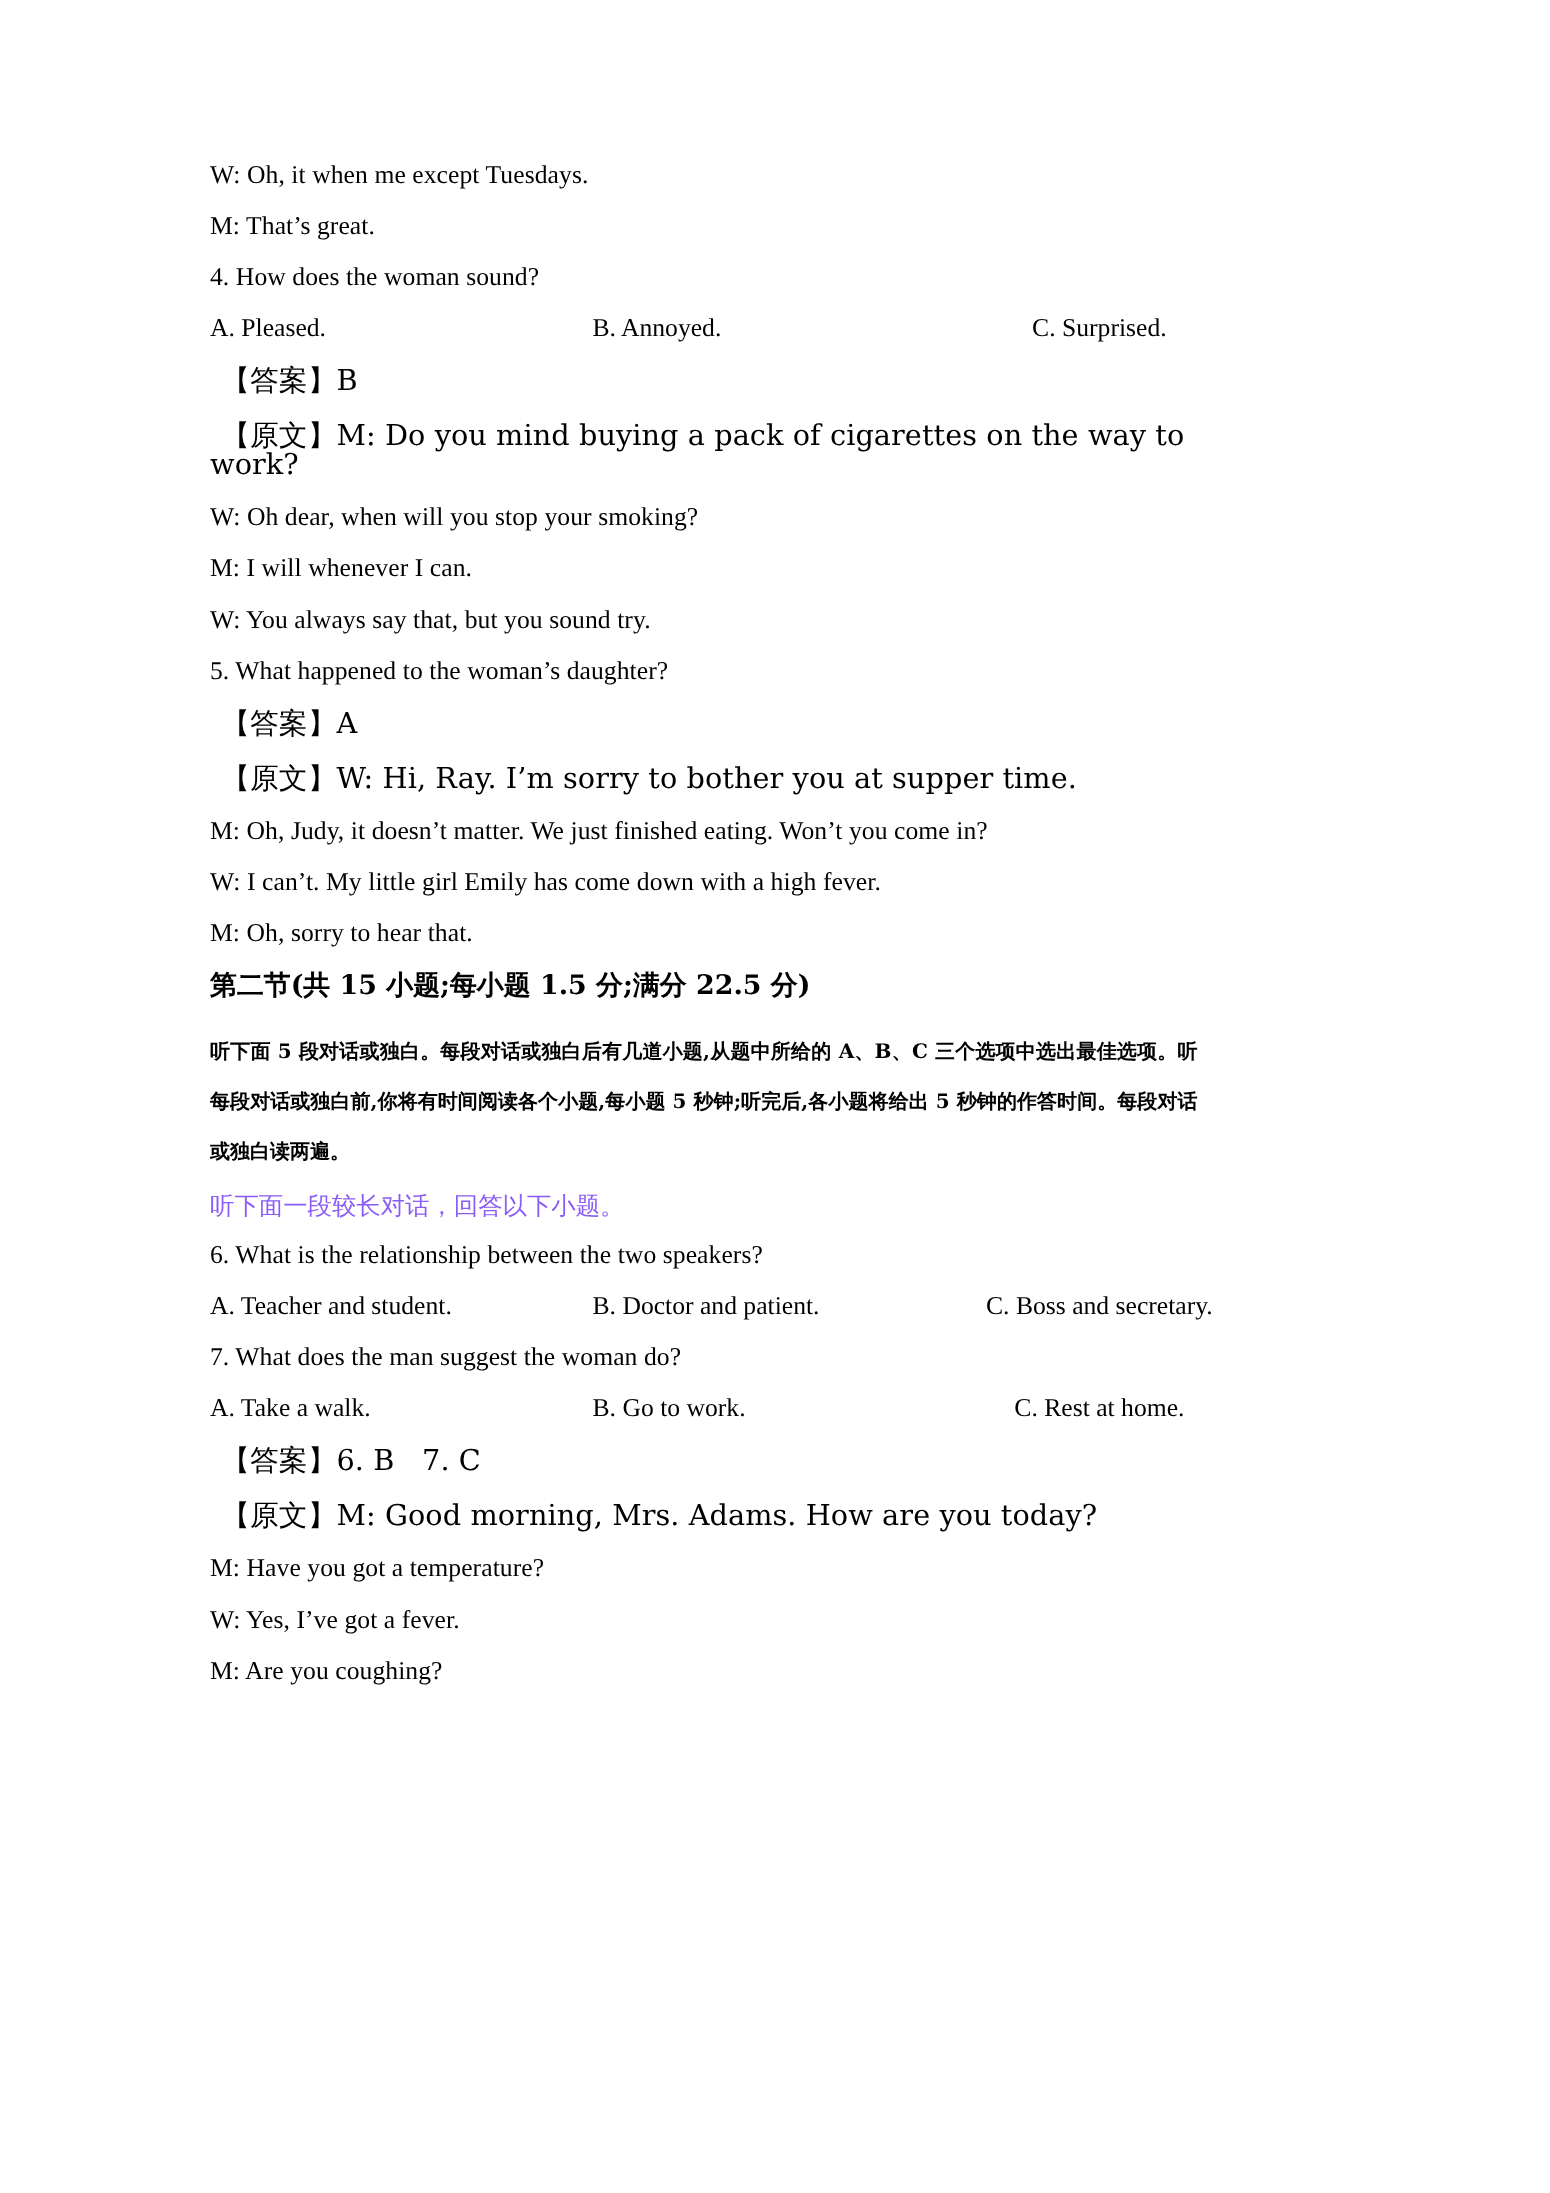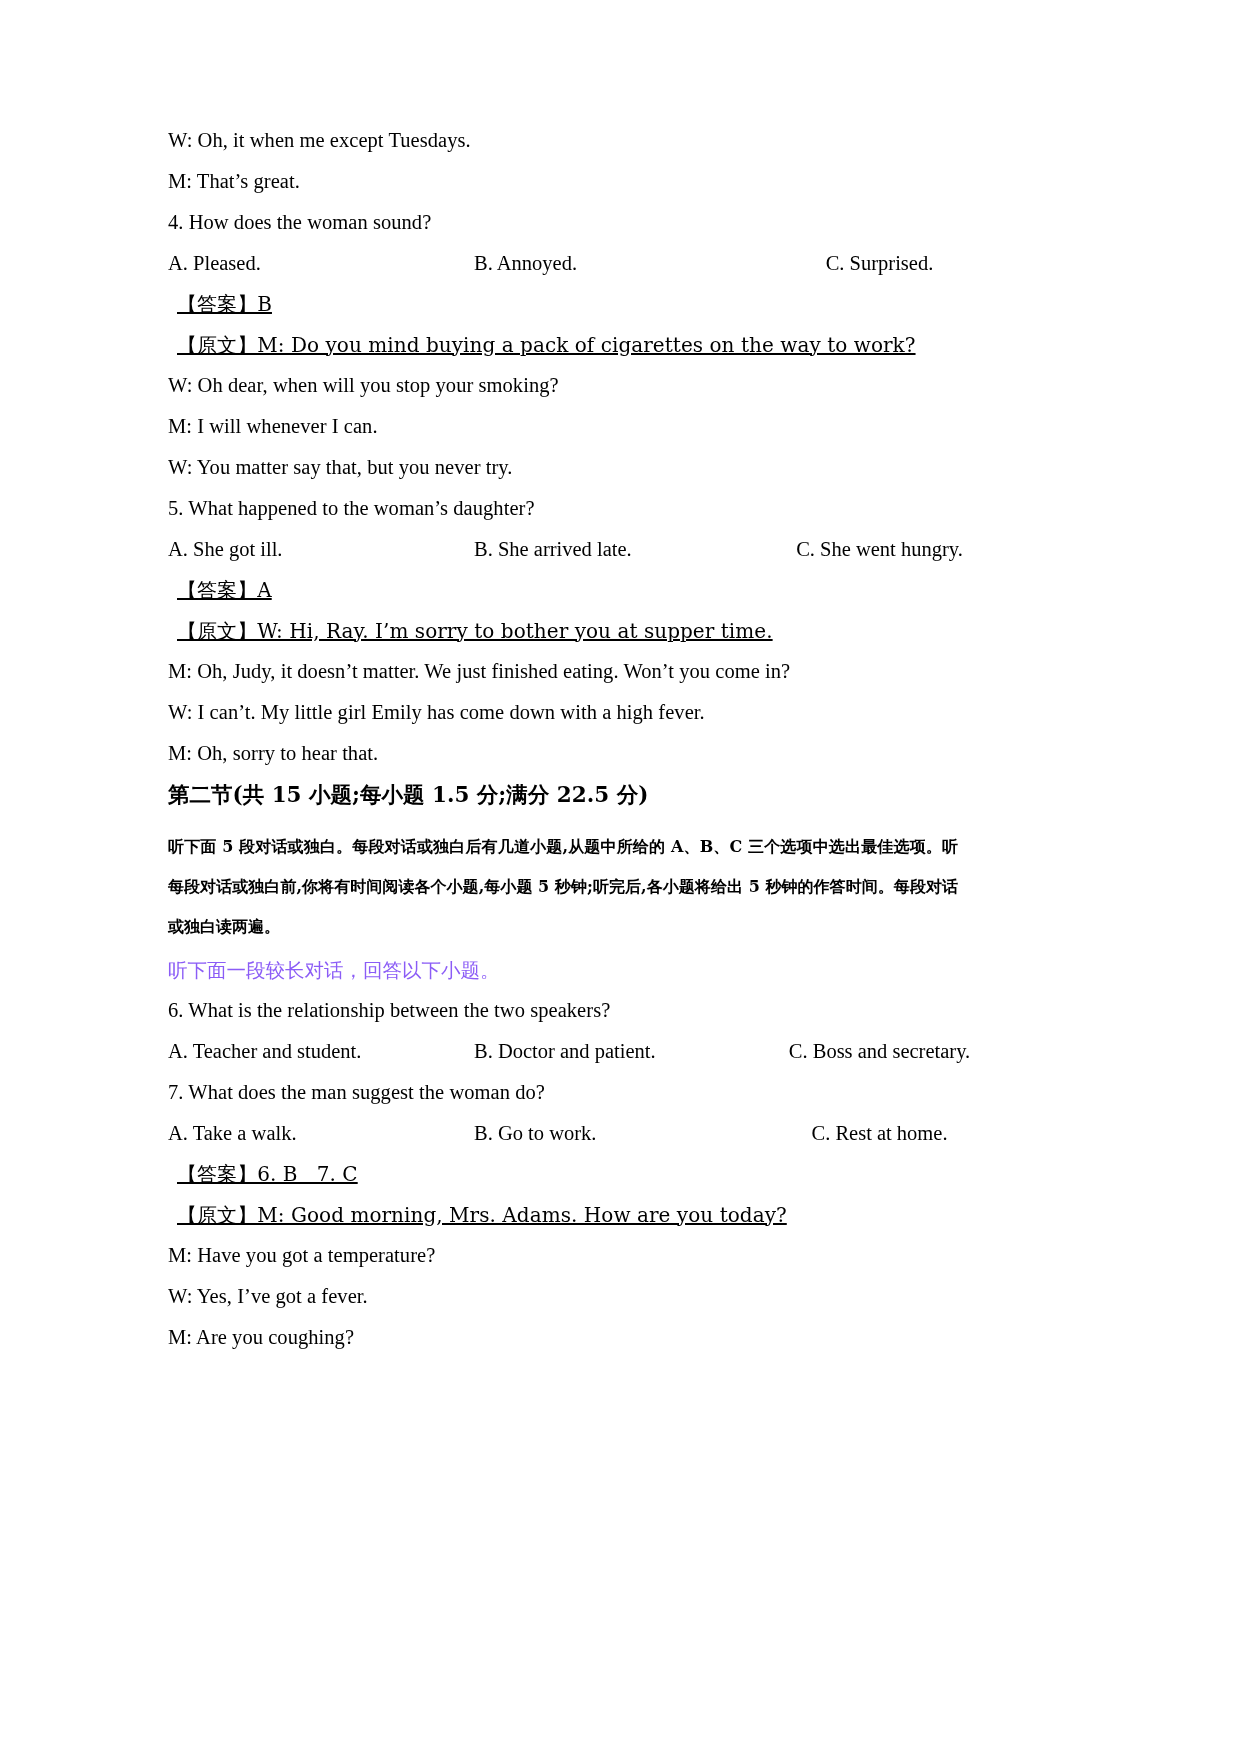--- a/index.html
+++ b/index.html
@@ -38,22 +38,21 @@
   }
   .line.question {
     text-indent: 0;
   }
   .line.marker {
     text-indent: 9px;
   }
   
   .cjk {
     font-family: "DejaVu Serif", "Liberation Serif", serif;
-    font-size: 20px;
-    text-decoration: underline;
+    font-size: 23px;
   }
   
   .options {
     display: flex;
     margin: 0 0 20.5px 0;
     font-size: 20.5px;
     line-height: 1.0;
   }
   .options .opt {
     white-space: pre;
@@ -101,28 +100,23 @@
     <p class="line question">4. How does the woman sound?</p>
     <div class="options">
       <span class="opt opt-a">A. Pleased.</span>
       <span class="opt opt-b">B. Annoyed.</span>
       <span class="opt opt-c">C. Surprised.</span>
     </div>
     <p class="line marker cjk">【答案】B</p>
     <p class="line marker cjk">【原文】M: Do you mind buying a pack of cigarettes on the way to work?</p>
     <p class="line dialog">W: Oh dear, when will you stop your smoking?</p>
     <p class="line dialog">M: I will whenever I can.</p>
-    <p class="line dialog">W: You matter say that, but you never try.</p>
+    <p class="line dialog">W: You always say that, but you sound try.</p>
 
     <p class="line question">5. What happened to the woman’s daughter?</p>
-    <div class="options">
-      <span class="opt opt-a">A. She got ill.</span>
-      <span class="opt opt-b">B. She arrived late.</span>
-      <span class="opt opt-c">C. She went hungry.</span>
-    </div>
     <p class="line marker cjk">【答案】A</p>
     <p class="line marker cjk">【原文】W: Hi, Ray. I’m sorry to bother you at supper time.</p>
     <p class="line dialog">M: Oh, Judy, it doesn’t matter. We just finished eating. Won’t you come in?</p>
     <p class="line dialog">W: I can’t. My little girl Emily has come down with a high fever.</p>
     <p class="line dialog">M: Oh, sorry to hear that.</p>
 
     <h2 class="sect-head">第二节(共 15 小题;每小题 1.5 分;满分 22.5 分)</h2>
     <p class="instructions">听下面 5 段对话或独白。每段对话或独白后有几道小题,从题中所给的 A、B、C 三个选项中选出最佳选项。听每段对话或独白前,你将有时间阅读各个小题,每小题 5 秒钟;听完后,各小题将给出 5 秒钟的作答时间。每段对话或独白读两遍。</p>
     <p class="sub-note">听下面一段较长对话，回答以下小题。</p>
 

